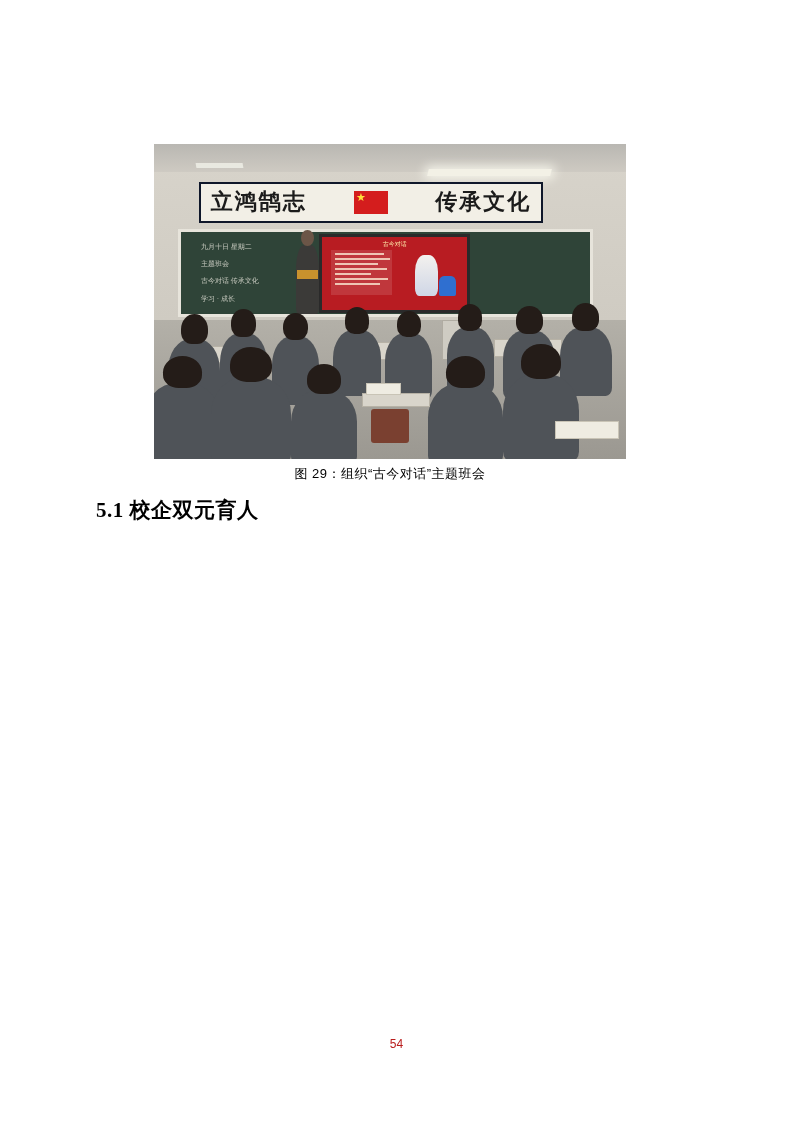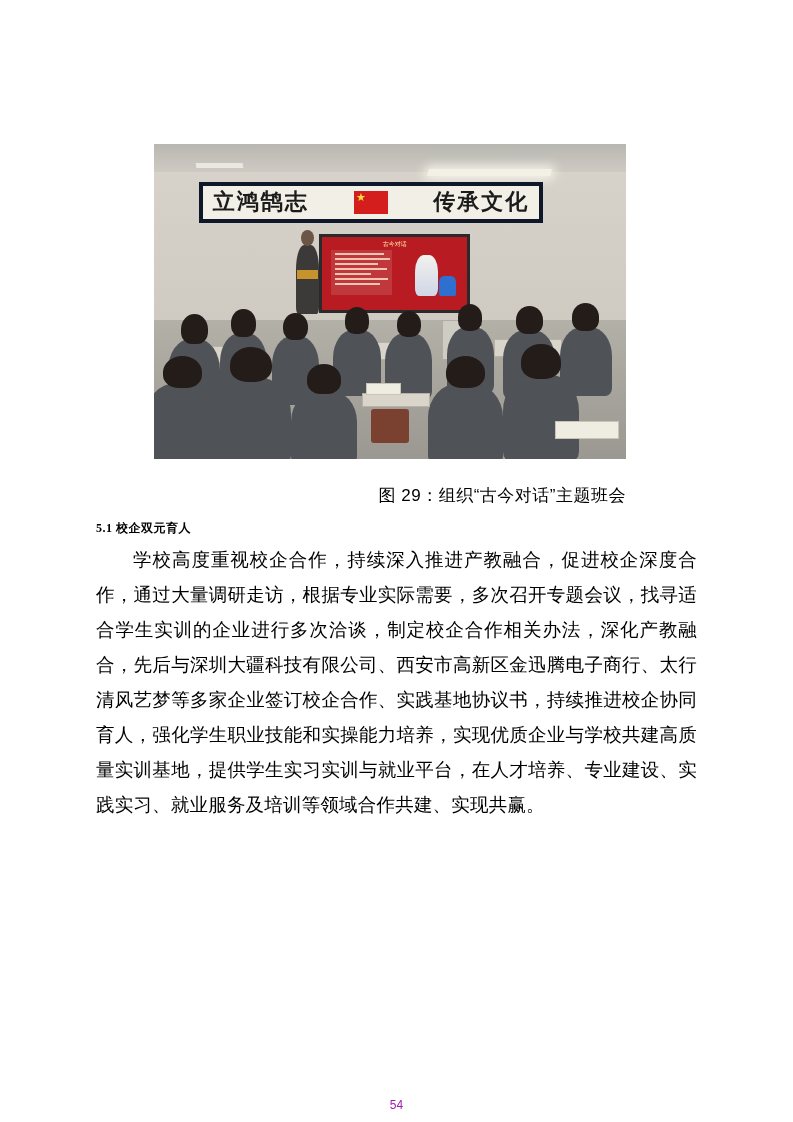--- a/index.html
+++ b/index.html
@@ -55,21 +55,21 @@
   .lightbar2 {
     position: absolute; top: 6%; left: 9%; width: 10%; height: 1.6%;
     background: #efeee6;
     opacity: .85;
     transform: skewX(10deg);
   }
   
   .banner {
     position: absolute; left: 9.5%; top: 12%; width: 73%; height: 13%;
     background: #f2efe6;
-    border: 4px solid #0f172a;
+    border: 2px solid #0f172a;
     display: flex; align-items: center; justify-content: space-between;
     padding: 0 10px;
     box-sizing: border-box;
   }
   .banner span {
     font-family: "Liberation Serif", serif;
     font-weight: bold;
     font-size: 22px;
     color: #1b1b1b;
     letter-spacing: 2px;
@@ -165,76 +165,82 @@
   }
   .bag {
     position: absolute; background: #7a4030; border-radius: 3px;
   }
   .cabinet {
     position: absolute; left: 61%; top: 56%; width: 8%; height: 12%;
     background: #cfccc3; border: 1px solid #b0aca2;
   }
   .caption {
     width: 472px;
-    text-align: right;
+    text-align: center;
     font-family: "Liberation Sans", sans-serif;
-    font-size: 17px;
-    margin-top: 25px;
+    font-size: 13px;
+    margin-top: 6px;
     color: #000;
     letter-spacing: .5px;
   }
 
   
   h2.sec {
     font-family: "Liberation Serif", serif;
     font-weight: bold;
     font-size: 19.5px;
     margin: 21px 0 0 0;
     letter-spacing: 1px;
   }
   h3.subsec {
     font-family: "Liberation Serif", serif;
     font-weight: bold;
-    font-size: 12px;
+    font-size: 21px;
     margin: 13px 0 0 0;
     letter-spacing: .5px;
   }
   p.body {
     font-family: "Liberation Serif", serif;
     font-size: 18.5px;
     line-height: 35px;
     margin: 6px 0 0 0;
     text-indent: 37px;
     text-align: justify;
     text-justify: inter-ideograph;
     letter-spacing: .2px;
   }
   .pagenum {
     position: absolute;
     left: 0; right: 0;
-    top: 1098px;
+    top: 1037px;
     text-align: center;
     font-family: "Liberation Sans", sans-serif;
     font-size: 12px;
-    color: #a21caf;
+    color: #b91c1c;
   }
 </style>
 </head>
 <body>
 
 <div class="page">
   <div class="content">
 
     <div class="figure">
       <div class="photo">
         <div class="wall"></div>
         <div class="ceiling"></div>
         <div class="lightbar"></div>
         <div class="lightbar2"></div>
 
+        <div class="blackboard">
+          <div class="chalk" style="left:5%; top:12%;">九月十日 星期二</div>
+          <div class="chalk" style="left:5%; top:33%;">主题班会</div>
+          <div class="chalk" style="left:5%; top:54%;">古今对话 传承文化</div>
+          <div class="chalk" style="left:5%; top:75%;">学习 · 成长</div>
+        </div>
 
         <div class="banner">
           <span>立鸿鹄志</span>
           <div class="flag"></div>
           <span>传承文化</span>
         </div>
 
         <div class="screen">
           <div class="sc-title">古今对话</div>
           <div class="sc-textblock">
@@ -283,17 +289,16 @@
 
         <div class="bag" style="left:46%; top:84%; width:8%; height:11%;"></div>
         <div class="desk" style="left:44%; top:79%; width:14%; height:4%;"></div>
         <div class="book" style="left:85%; top:88%; width:13%; height:5%;"></div>
         <div class="book" style="left:45%; top:76%; width:7%; height:3%;"></div>
       </div>
       <div class="caption">图 29：组织“古今对话”主题班会</div>
     </div>
 
     <h3 class="subsec">5.1 校企双元育人</h3>
-    <p class="body">学校高度重视校企合作，持续深入推进产教融合，促进校企深度合作，通过大量调研走访，根据专业实际需要，多次召开专题会议，找寻适合学生实训的企业进行多次洽谈，制定校企合作相关办法，深化产教融合，先后与深圳大疆科技有限公司、西安市高新区金迅腾电子商行、太行清风艺梦等多家企业签订校企合作、实践基地协议书，持续推进校企协同育人，强化学生职业技能和实操能力培养，实现优质企业与学校共建高质量实训基地，提供学生实习实训与就业平台，在人才培养、专业建设、实践实习、就业服务及培训等领域合作共建、实现共赢。</p>
 
   </div>
   <div class="pagenum">54</div>
 </div>
 
 </body></html>

